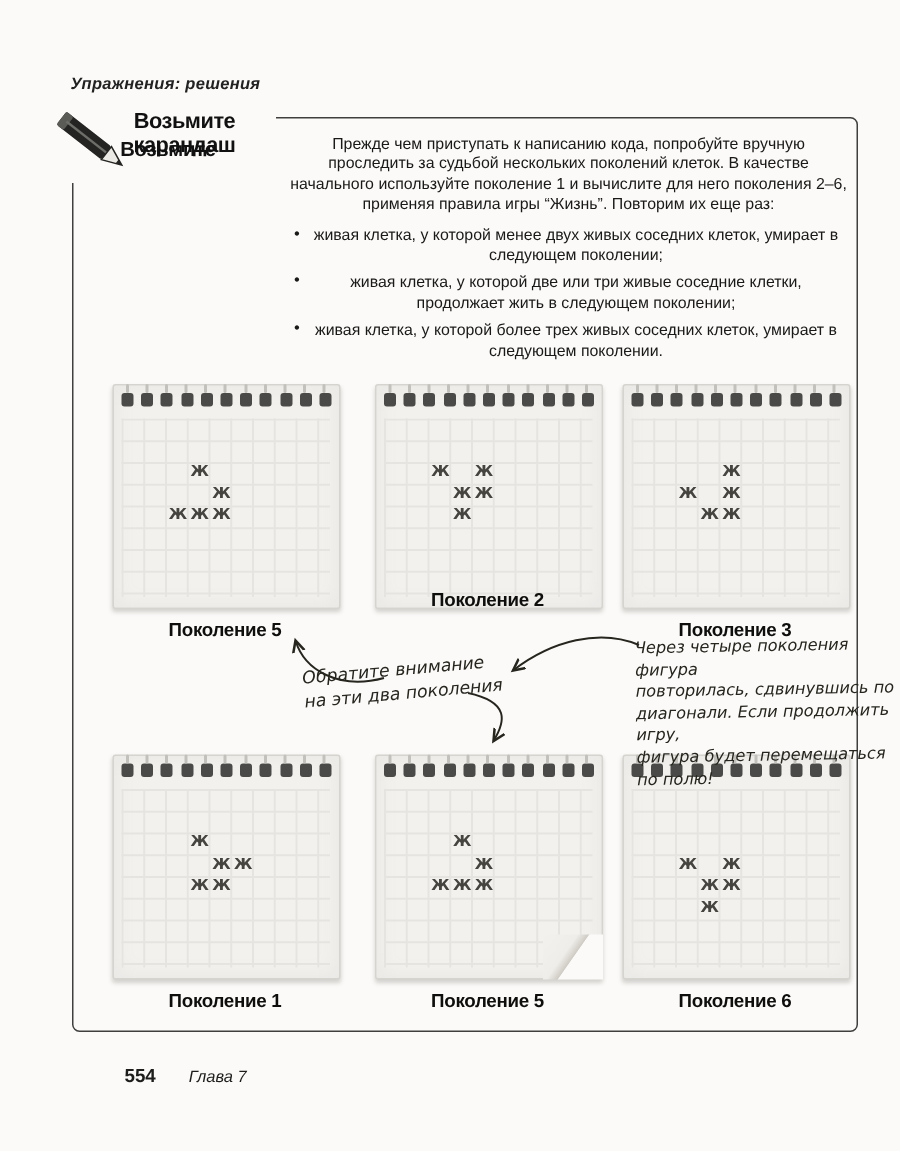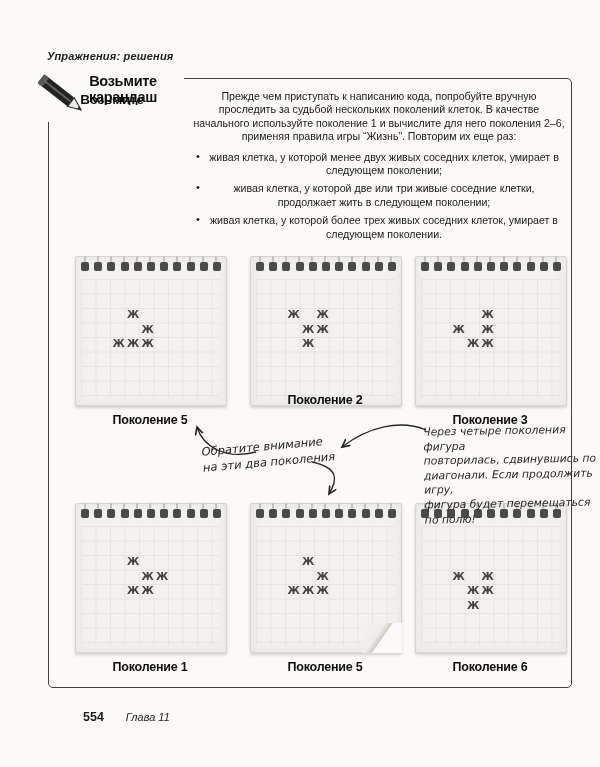--- a/index.html
+++ b/index.html
@@ -276,14 +276,14 @@
       <path d="M0,0.5 L6,3.5 L0,6.5" fill="none" stroke="#26261f" stroke-width="1.3"></path>
     </marker>
   </defs>
   <path d="M256,452 C226,460 203,447 197,427" fill="none" stroke="#26261f" stroke-width="1.3" marker-end="url(#ah)"></path>
   <path d="M312,462 C340,468 337,481 329,494" fill="none" stroke="#26261f" stroke-width="1.3" marker-end="url(#ah)"></path>
   <path d="M426,430 C400,419 368,427 342,447" fill="none" stroke="#26261f" stroke-width="1.3" marker-end="url(#ah)"></path>
 </svg>
 
 <div class="footer">
   <span class="pagenum">554</span>
-  <span class="chapter">Глава 11</span>
+  <span class="chapter">Глава 7</span>
 </div>
 
 </body></html>

